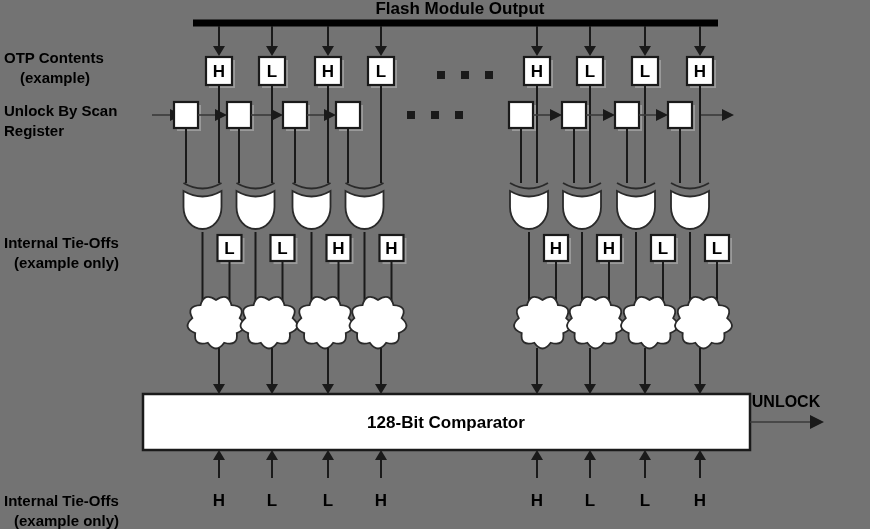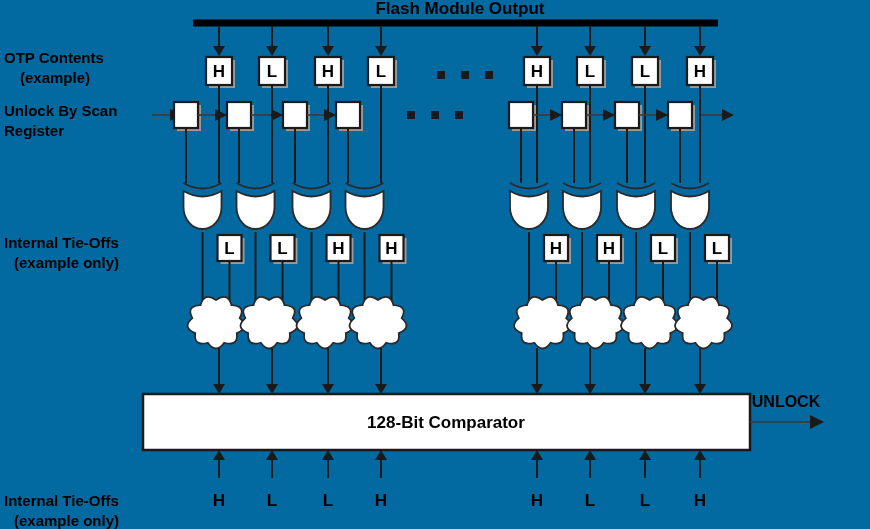--- a/index.html
+++ b/index.html
@@ -10,21 +10,21 @@
   body {
     width: 870px;
     height: 529px;
     font-family: "Liberation Sans", sans-serif;
     overflow: hidden;
   }
   #diagram-root {
     position: relative;
     width: 870px;
     height: 529px;
-    background: #0369a1;
+    background: #737373;
   }
   svg#diagram {
     display: block;
     width: 870px;
     height: 529px;
   }
   .lbl {
     font-family: "Liberation Sans", sans-serif;
     font-weight: bold;
     fill: #000000;

